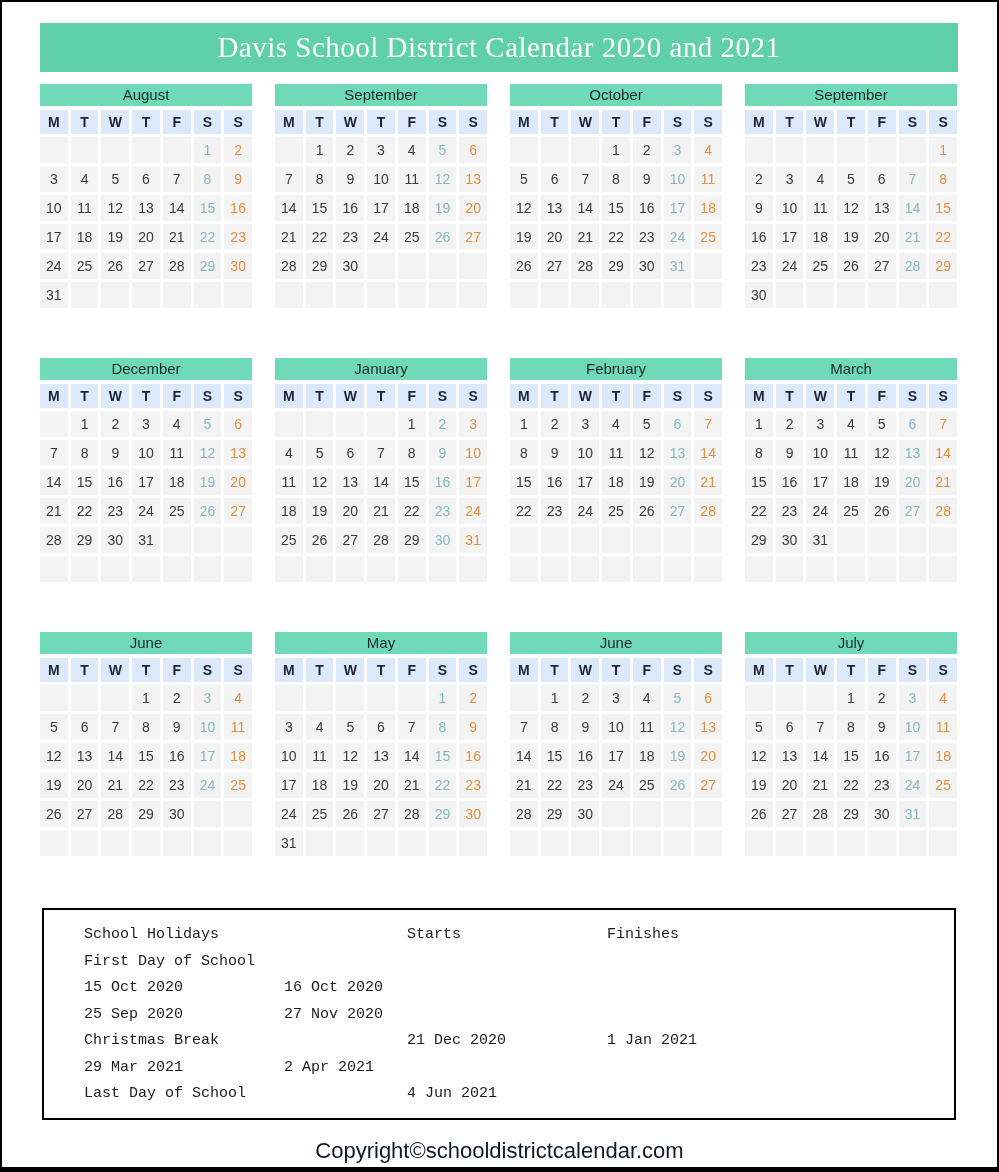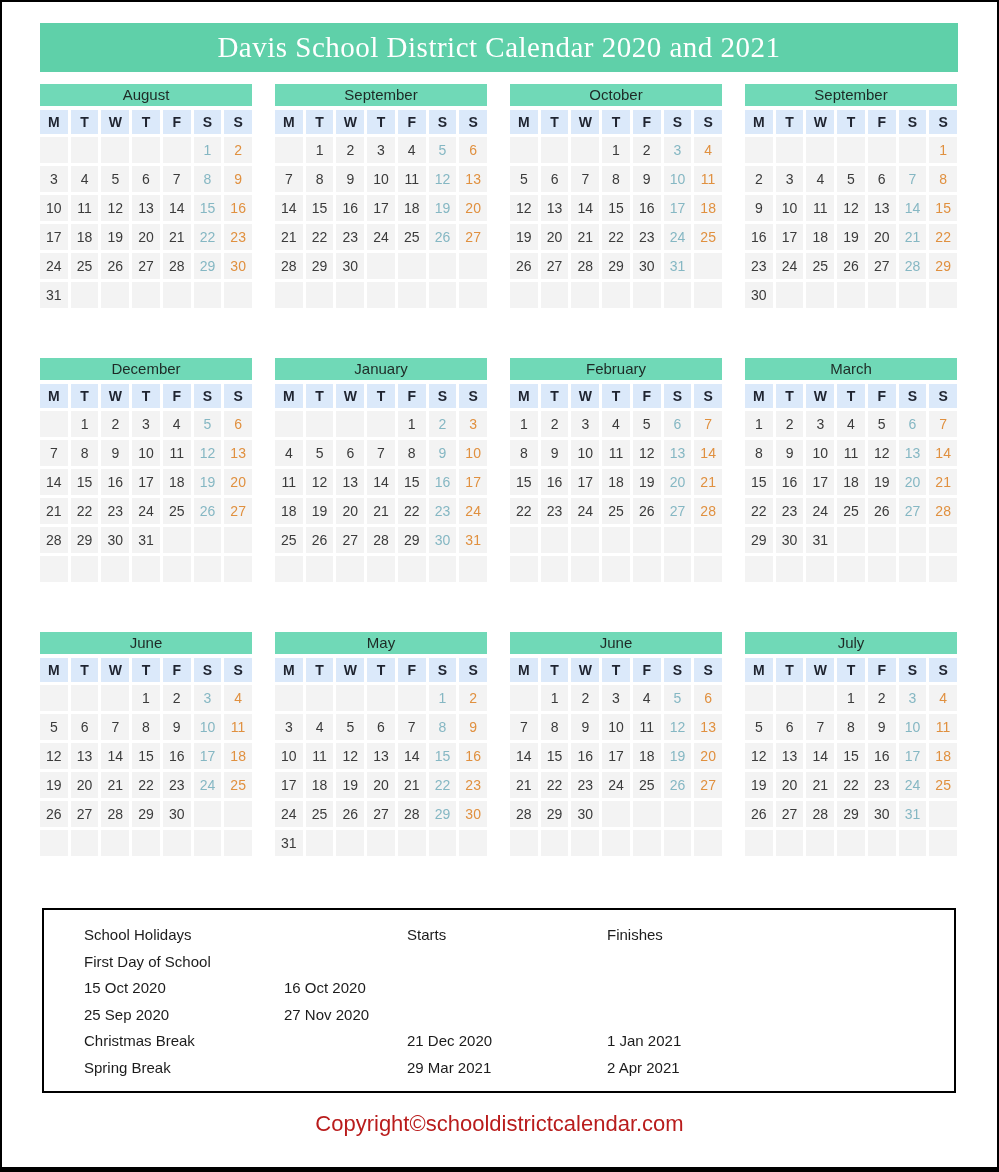--- a/index.html
+++ b/index.html
@@ -34,26 +34,26 @@
   }
   .dc {
     background:var(--cell-bg); height:26px; line-height:26px;
     text-align:center; font-size:14px; color:var(--weekday);
   }
   .dc.sat { color:var(--saturday); }
   .dc.sun { color:var(--sunday); }
   .holidays {
     margin:52px 41px 0 40px; box-sizing:border-box;
     border:2px solid #000; padding:12px 0 10px 40px;
-    font-size:15px; color:#1c1c1c;
+    font-size:15px; color:#1c1c1c;font-family:Liberation Mono, monospace;
   }
   .hrow { display:flex; height:26.5px; line-height:26.5px; }
   .hcol1 { width:323px; }
   .hcol2 { width:200px; }
-  .footer { text-align:center; margin-top:18px; font-size:22px; color:#b91c1c; }
+  .footer { text-align:center; margin-top:18px; font-size:22px; color:#0f172a; }
 </style>
 </head>
 <body>
 
 <div class="page">
   <div class="title-bar">
     <span class="title-text">Davis School District Calendar 2020 and 2021</span>
   </div>
 
   <div class="months">
@@ -724,20 +724,24 @@
       <div class="hrow">
         <div class="hcol2">25 Sep 2020</div>
         <div class="hcol3">27 Nov 2020</div>
       </div>
       <div class="hrow">
         <div class="hcol1">Christmas Break</div>
         <div class="hcol2">21 Dec 2020</div>
         <div class="hcol3">1 Jan 2021</div>
       </div>
       <div class="hrow">
-        <div class="hcol1">Spring Break</div>
         <div class="hcol2">29 Mar 2021</div>
         <div class="hcol3">2 Apr 2021</div>
+      </div>
+      <div class="hrow">
+        <div class="hcol1">Last Day of School</div>
+        <div class="hcol2">4 Jun 2021</div>
+        <div class="hcol3"></div>
       </div>
     </div>
 
   <div class="footer">Copyright©schooldistrictcalendar.com</div>
 </div>
 
 </body></html>

